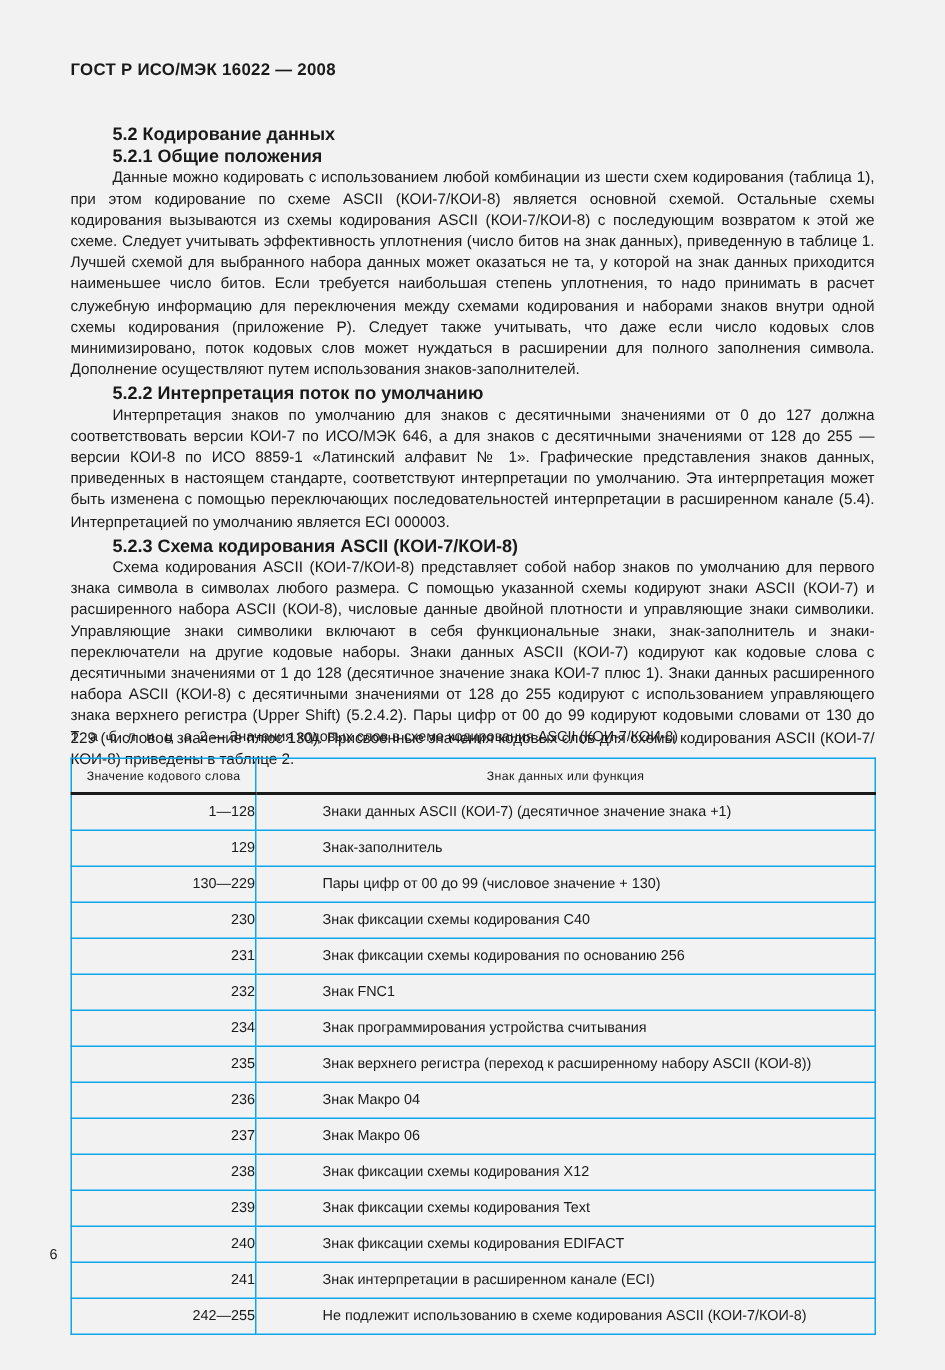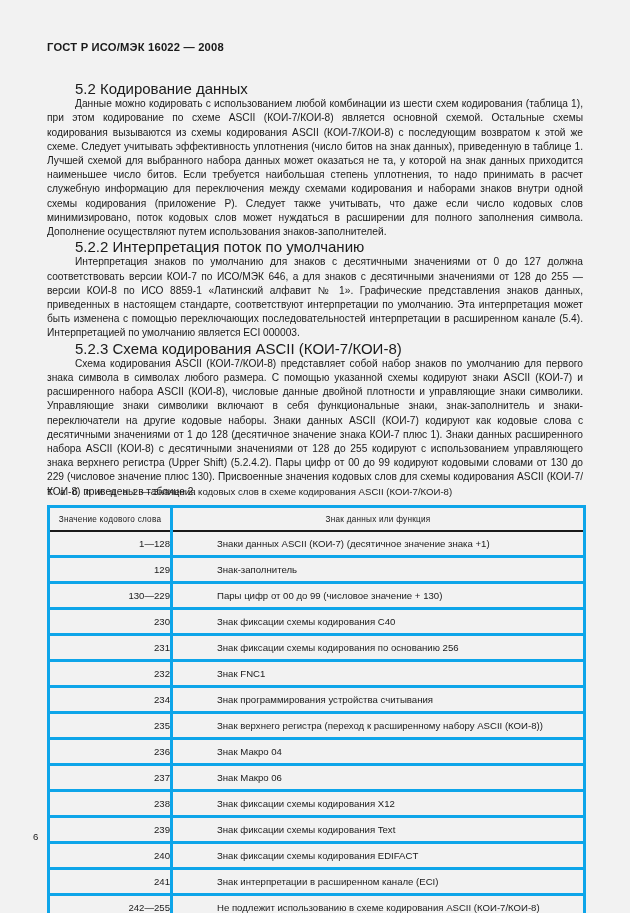--- a/index.html
+++ b/index.html
@@ -30,22 +30,22 @@
     letter-spacing: 0.2px;
     white-space: nowrap;
   }
   .content {
     position: absolute;
     left: 47px;
     top: 82px;
     width: 536px;
   }
   .heading {
-    font-size: 15px;
-    font-weight: normal;
+    font-size: 12px;
+    font-weight: bold;
     margin: 0 0 1px 0;
     padding-left: 28px;
     line-height: 14.2px;
   }
   .heading.spaced-top {
     margin-top: 1px;
   }
   p.para {
     font-size: 10.2px;
     line-height: 14.2px;
@@ -71,21 +71,21 @@
     top: 505px;
     width: 536px;
     border-collapse: collapse;
     table-layout: fixed;
     background: transparent;
   }
   table.codes col.c1 { width: 123px; }
   table.codes col.c2 { width: 413px; }
   table.codes th,
   table.codes td {
-    border: 3px solid #0ea5e9;
+    border: 1px solid #0ea5e9;
     padding: 0;
     font-size: 9.3px;
     vertical-align: middle;
   }
   table.codes thead th {
     height: 22px;
     font-weight: normal;
     font-size: 8.2px;
     letter-spacing: 0.25px;
     border-bottom-width: 1px;
@@ -123,20 +123,21 @@
 <body>
 
 <div class="page">
 
   <div class="doc-header">ГОСТ Р ИСО/МЭК 16022 — 2008</div>
 
   <div class="content">
 
     <div class="heading">5.2 Кодирование данных</div>
 
+    <div class="heading">5.2.1 Общие положения</div>
 
     <p class="para">Данные можно кодировать с использованием любой комбинации из шести схем кодирования (таблица 1), при этом кодирование по схеме ASCII (КОИ-7/КОИ-8) является основной схемой. Остальные схемы кодирования вызываются из схемы кодирования ASCII (КОИ-7/КОИ-8) с последующим возвратом к этой же схеме. Следует учитывать эффективность уплотнения (число битов на знак данных), приведенную в таблице 1. Лучшей схемой для выбранного набора данных может оказаться не та, у которой на знак данных приходится наименьшее число битов. Если требуется наибольшая степень уплотнения, то надо принимать в расчет служебную информацию для переключения между схемами кодирования и наборами знаков внутри одной схемы кодирования (приложение Р). Следует также учитывать, что даже если число кодовых слов минимизировано, поток кодовых слов может нуждаться в расширении для полного заполнения символа. Дополнение осуществляют путем использования знаков-заполнителей.</p>
 
     <div class="heading spaced-top">5.2.2 Интерпретация поток по умолчанию</div>
 
     <p class="para">Интерпретация знаков по умолчанию для знаков с десятичными значениями от 0 до 127 должна соответствовать версии КОИ-7 по ИСО/МЭК 646, а для знаков с десятичными значениями от 128 до 255 — версии КОИ-8 по ИСО 8859-1 «Латинский алфавит № 1». Графические представления знаков данных, приведенных в настоящем стандарте, соответствуют интерпретации по умолчанию. Эта интерпретация может быть изменена с помощью переключающих последовательностей интерпретации в расширенном канале (5.4). Интерпретацией по умолчанию является ECI 000003.</p>
 
     <div class="heading spaced-top">5.2.3 Схема кодирования ASCII (КОИ-7/КОИ-8)</div>
 
     <p class="para">Схема кодирования ASCII (КОИ-7/КОИ-8) представляет собой набор знаков по умолчанию для первого знака символа в символах любого размера. С помощью указанной схемы кодируют знаки ASCII (КОИ-7) и расширенного набора ASCII (КОИ-8), числовые данные двойной плотности и управляющие знаки символики. Управляющие знаки символики включают в себя функциональные знаки, знак-заполнитель и знаки-переключатели на другие кодовые наборы. Знаки данных ASCII (КОИ-7) кодируют как кодовые слова с десятичными значениями от 1 до 128 (десятичное значение знака КОИ-7 плюс 1). Знаки данных расширенного набора ASCII (КОИ-8) с десятичными значениями от 128 до 255 кодируют с использованием управляющего знака верхнего регистра (Upper Shift) (5.2.4.2). Пары цифр от 00 до 99 кодируют кодовыми словами от 130 до 229 (числовое значение плюс 130). Присвоенные значения кодовых слов для схемы кодирования ASCII (КОИ-7/КОИ-8) приведены в таблице 2.</p>

